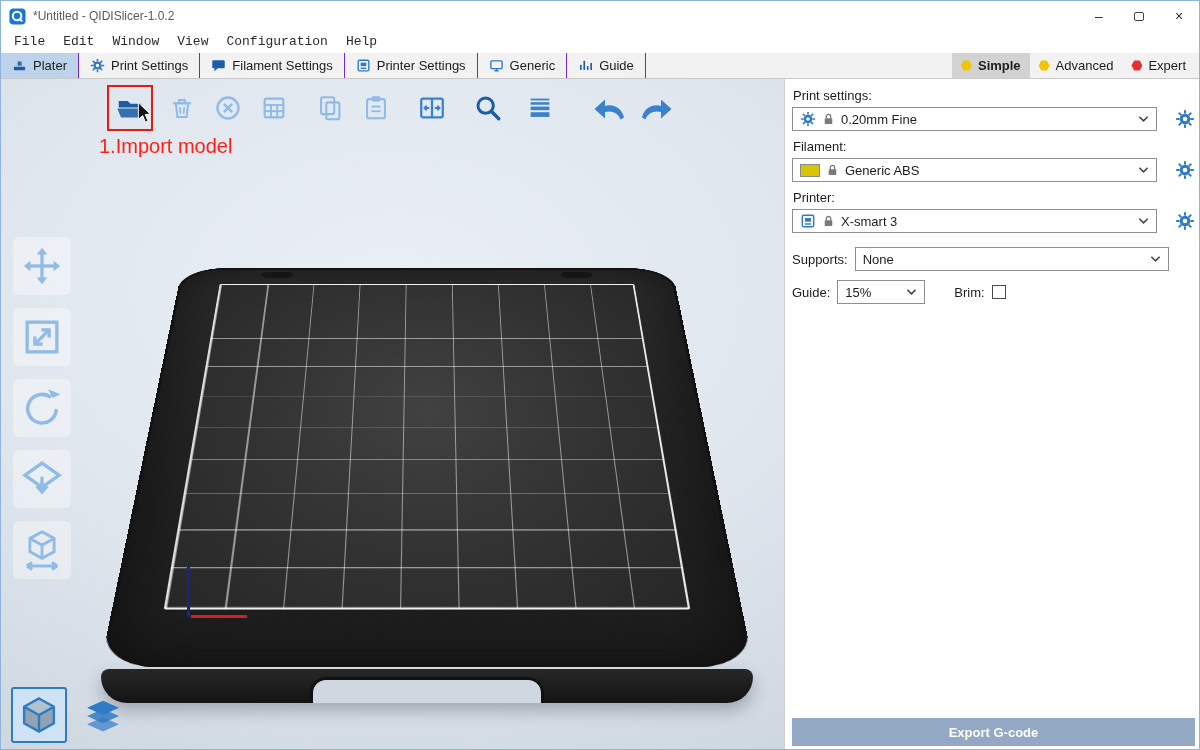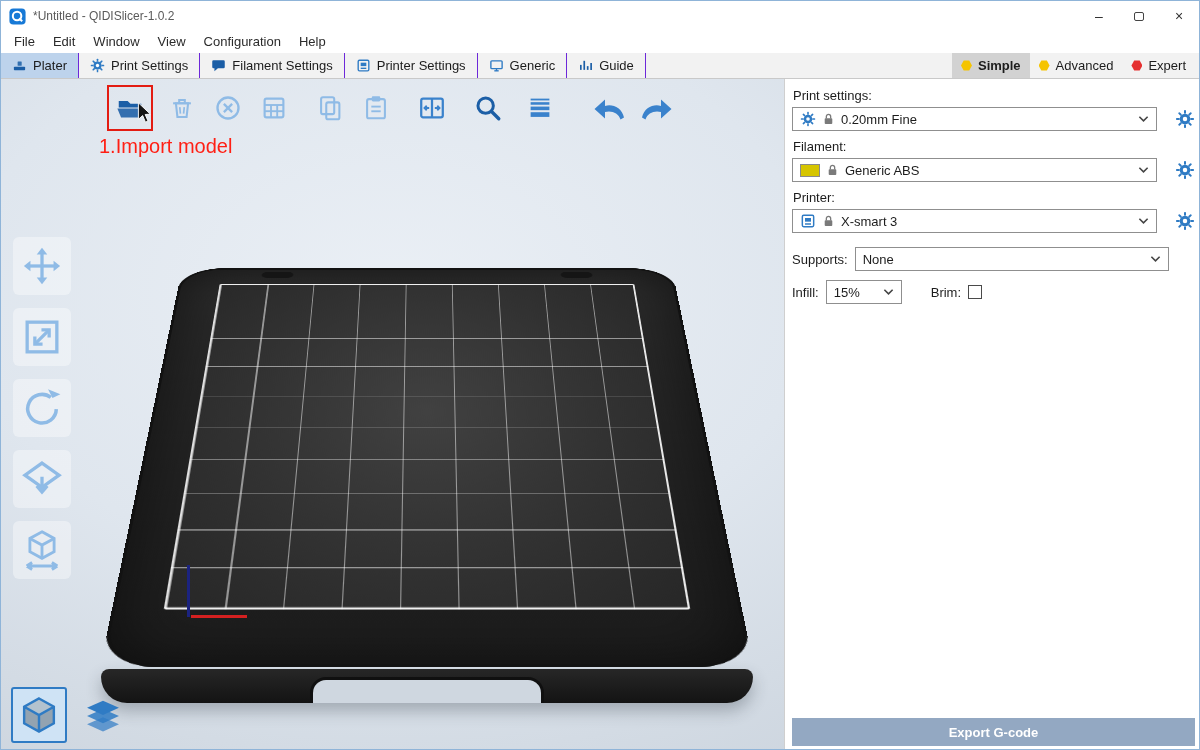--- a/index.html
+++ b/index.html
@@ -8,21 +8,21 @@
 
   
   .titlebar { height:30px; display:flex; align-items:center; background:#fff; padding-left:8px; flex:none; }
   .logo { width:17px; height:17px; flex:none; }
   .title-text { font-size:12px; color:#5a5a5a; margin-left:7px; flex:1; }
   .win-controls { display:flex; height:30px; }
   .win-btn { width:40px; height:30px; display:flex; align-items:center; justify-content:center; font-size:14px; color:#333; cursor:pointer; }
   .maxbox { width:10px; height:9px; border:1px solid #444; border-radius:2px; display:inline-block; }
 
   
-  .menubar { height:22px; display:flex; align-items:flex-start; background:#fff; padding-left:4px; flex:none; }
+  .menubar { height:22px; display:flex; align-items:flex-start; background:#fff; padding-left:4px; flex:none;font-family:Liberation Mono, monospace; }
   .menu-item { font-size:13px; color:#2b2b2b; padding:0 9px; height:22px; line-height:22px; cursor:pointer; }
 
   
   .tabbar { height:26px; background:#f2f2f2; display:flex; align-items:stretch; border-bottom:1px solid #c9c9c9; flex:none; }
   .tab { display:flex; align-items:center; gap:6px; padding:0 11px; font-size:13px; color:#1c1c1c; border-right:1px solid #6d28d9; cursor:pointer; }
   .tab.active { background:#bdd3ec; }
   .tab svg { width:15px; height:15px; }
   .tab .ti-dark { color:#1b5ea6; }
   .tab .ti-mid { color:#2f7bc4; }
   .modes { margin-left:auto; display:flex; align-items:stretch; margin-right:4px; }
@@ -91,21 +91,21 @@
   .combo .val { white-space:nowrap; overflow:hidden; }
   .chev { margin-left:auto; width:11px; height:8px; color:#444; flex:none; }
   .gear-btn { width:20px; height:20px; color:#2f7bc4; cursor:pointer; flex:none; }
   .gear-btn svg, .combo-ic { display:block; }
   .combo-ic { width:16px; height:16px; flex:none; }
   .ic-gearblue { color:#2f7bc4; }
   .ic-lock { width:13px; height:14px; color:#7a7a7a; flex:none; }
   .swatch { width:20px; height:13px; background:#d6c500; border:1px solid #8a8a8a; flex:none; }
   .inline-row { display:flex; align-items:center; gap:7px; margin-top:9px; }
   .supports-combo { margin-right:26px;gap:19px; }
-  .infill-combo { flex:none; width:76px; height:24px; }
+  .infill-combo { flex:none; width:88px; height:24px; }
   .brim-label { margin-left:22px; }
   .checkbox { width:14px; height:14px; border:1px solid #4a4a4a; background:#fff; display:inline-block; cursor:pointer; }
   .export-btn { margin-top:auto; height:28px; width:100%; border:none; background:#93a8c2; color:#fff; font-weight:bold; font-size:13px; font-family:"Liberation Sans",sans-serif; cursor:pointer;text-align:center; }
 
   .hidden-defs { position:absolute; width:0; height:0; overflow:hidden; }
 </style>
 </head>
 <body>
 
 <svg class="hidden-defs" xmlns="http://www.w3.org/2000/svg">
@@ -521,21 +521,21 @@
         <span>Supports:</span>
         <div class="combo supports-combo">
           <span class="val">None</span>
           <svg class="chev">
               <use href="#sym-chev"></use>
             </svg>
         </div>
       </div>
 
       <div class="inline-row">
-        <span>Infill:</span>
+        <span>Guide:</span>
         <div class="combo infill-combo">
           <span class="val">15%</span>
           <svg class="chev">
               <use href="#sym-chev"></use>
             </svg>
         </div>
         <span class="brim-label">Brim:</span>
         <span class="checkbox"></span>
       </div>
 

